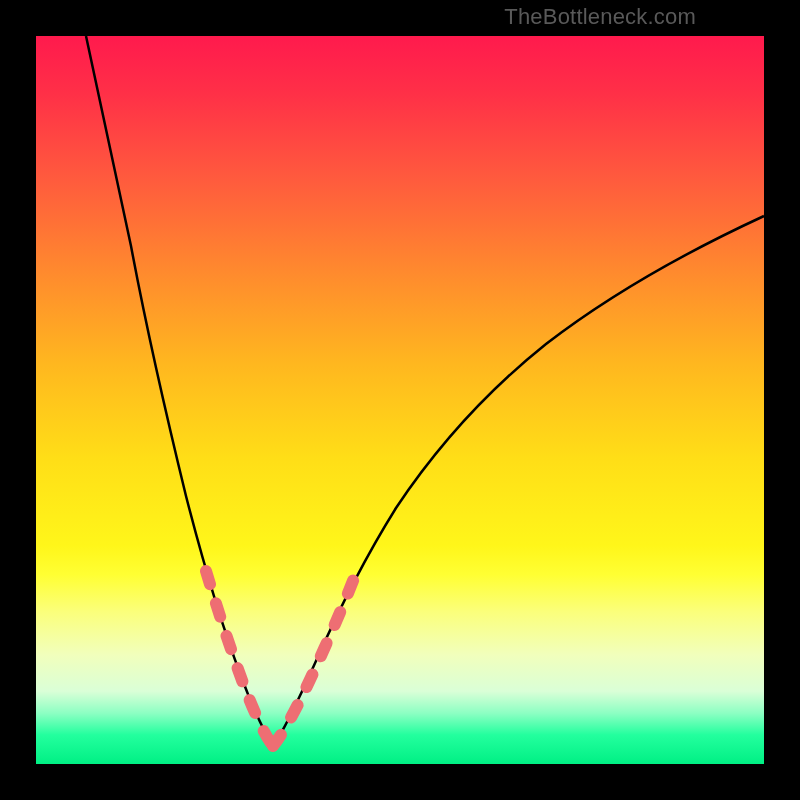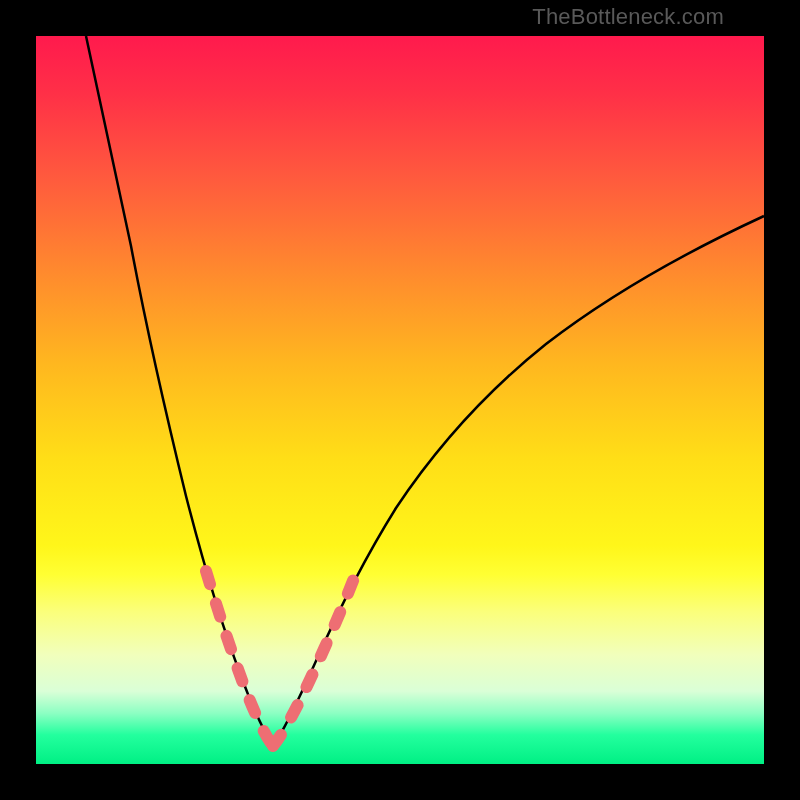--- a/index.html
+++ b/index.html
@@ -9,21 +9,20 @@
     height: 800px;
     background: #000;
     overflow: hidden;
     font-family: Arial, Helvetica, sans-serif;
   }
   .outer {
     position: relative;
     width: 708px;
     height: 800px;
     background: #000;
-    padding-left: 28px;
   }
   .watermark {
     position: absolute;
     top: 4px;
     right: 12px;
     color: #595959;
     font-size: 22px;
     font-weight: 400;
     letter-spacing: 0.2px;
     z-index: 50;

